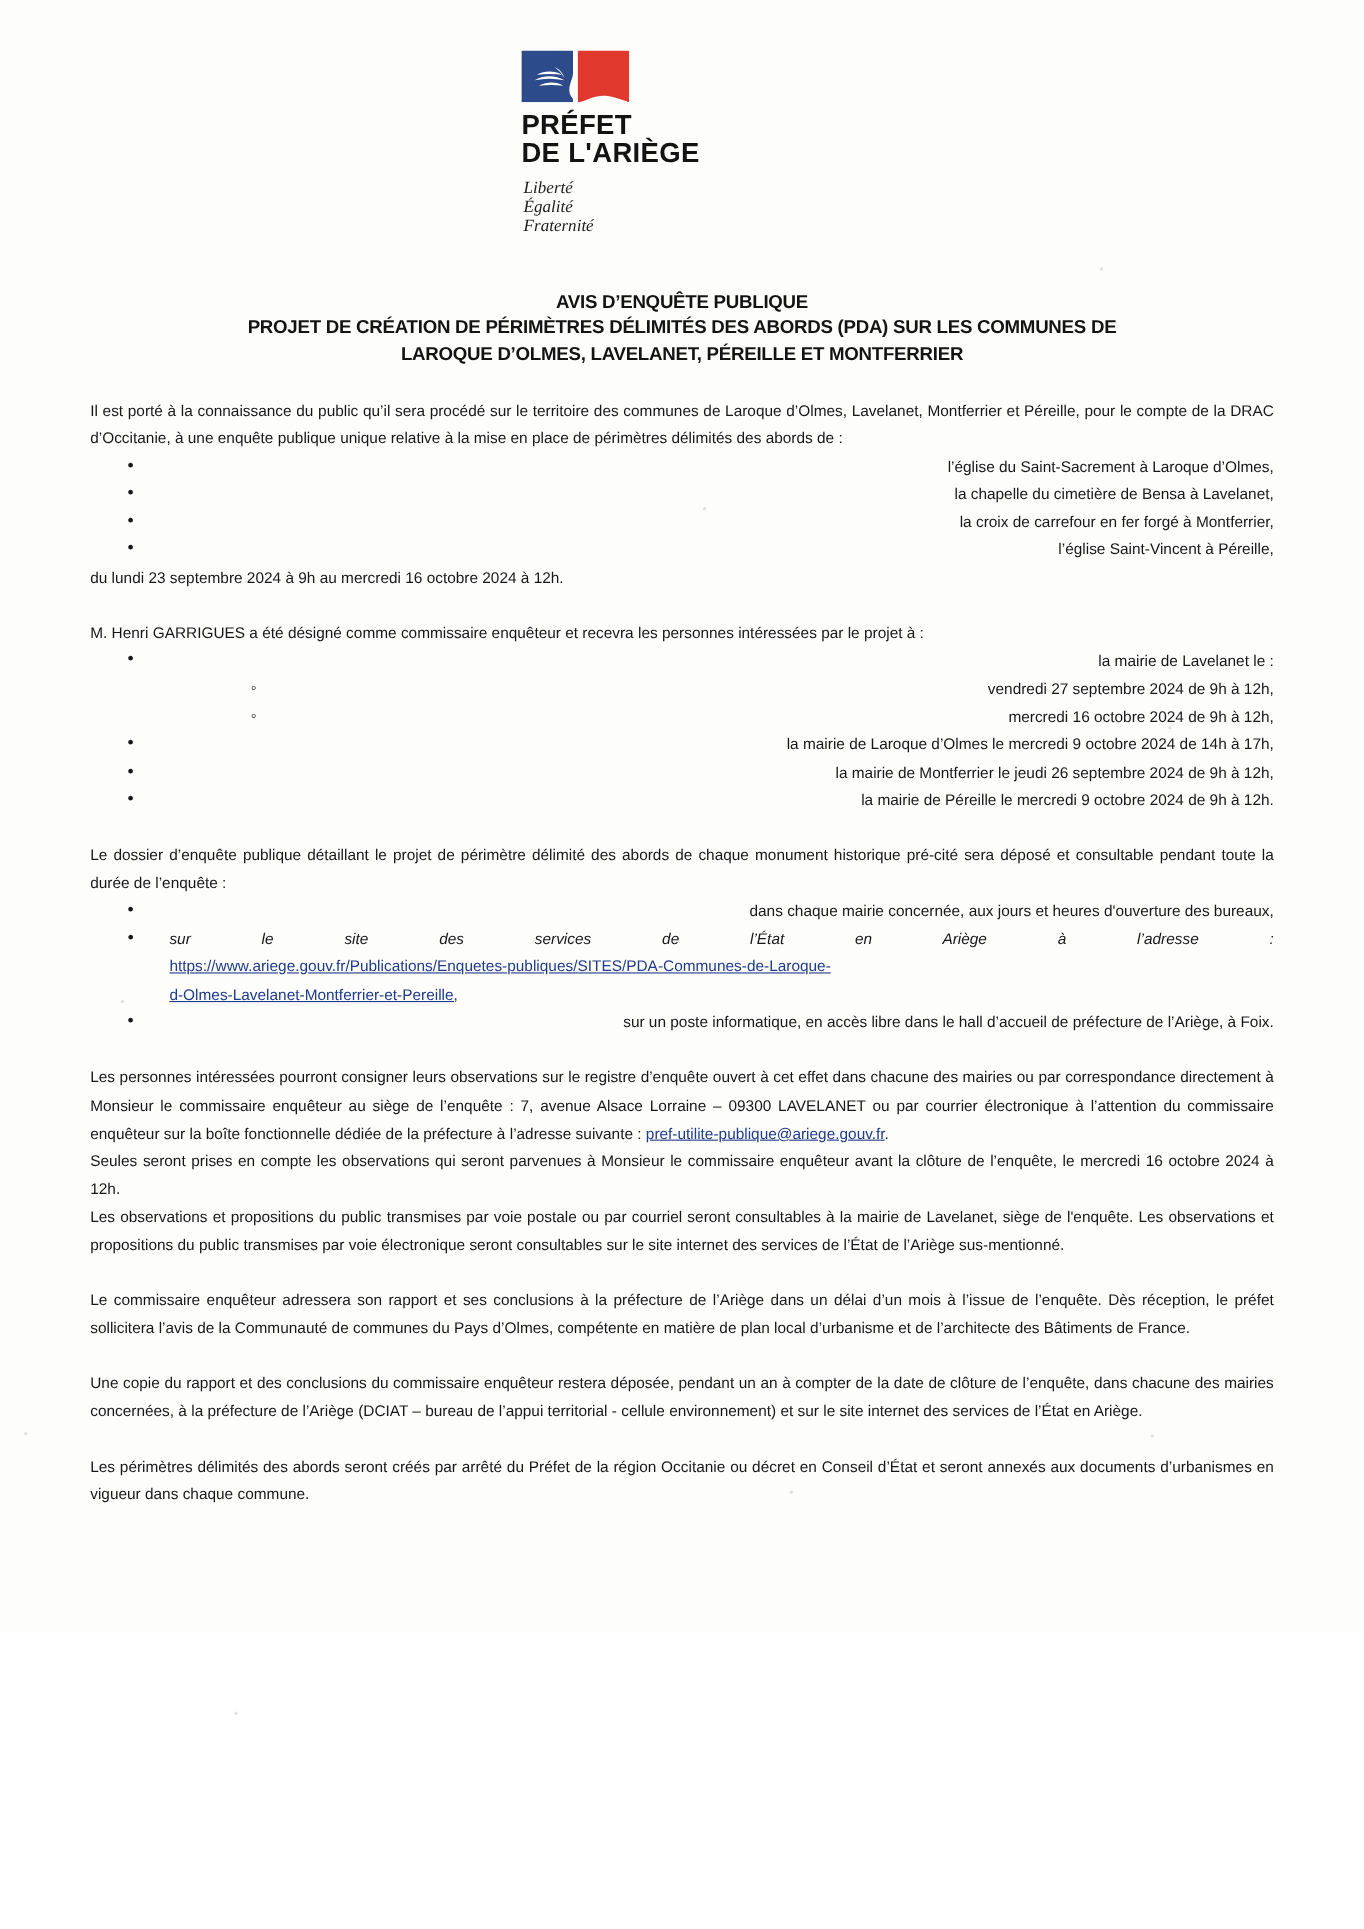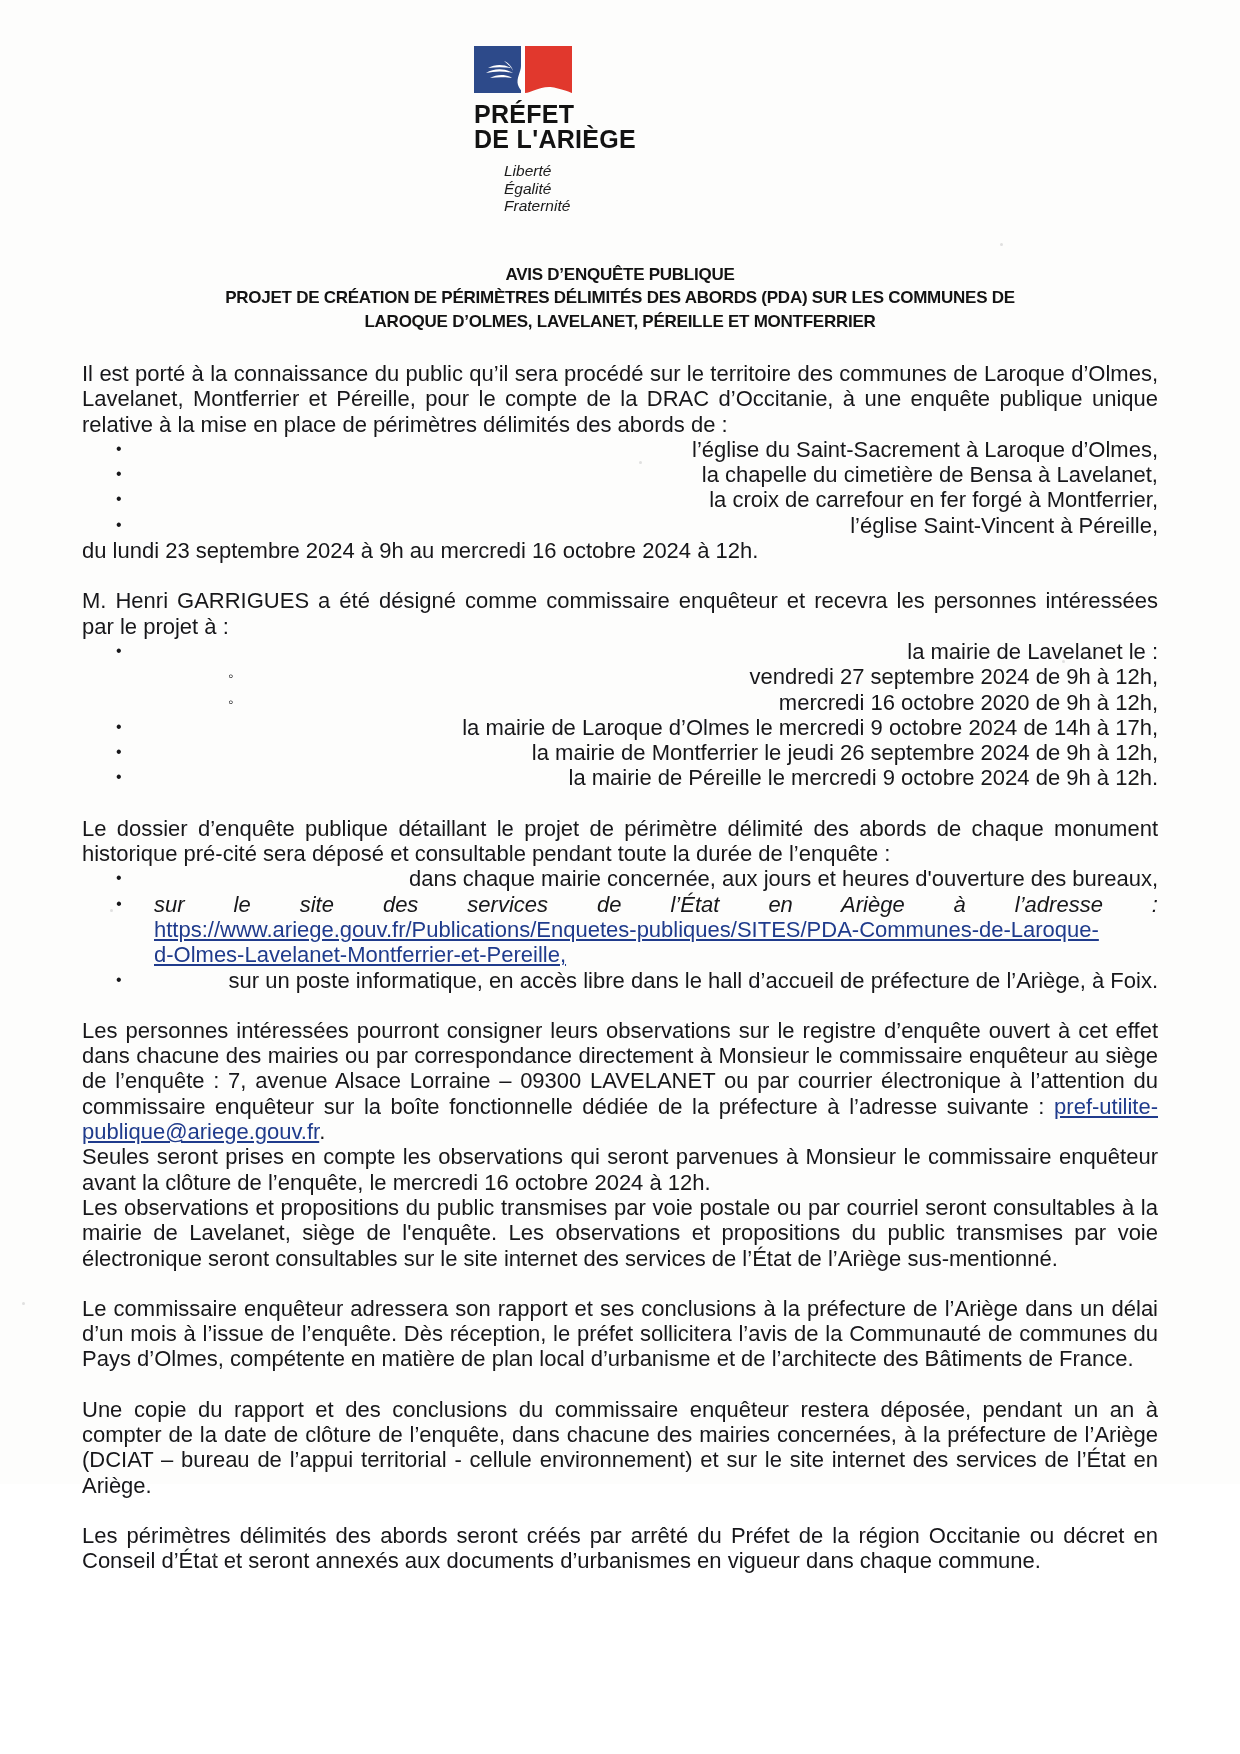--- a/index.html
+++ b/index.html
@@ -38,47 +38,46 @@
     font-family: "Liberation Sans", sans-serif;
     font-weight: bold;
     font-size: 25px;
     line-height: 25px;
     letter-spacing: 0.3px;
     color: #131313;
     margin-top: 9px;
   }
   .prefet-name div { white-space: nowrap; }
   .devise {
-    font-family: Liberation Sans, sans-serif;
+    font-family: Liberation Serif, serif;
     font-style: italic;
     font-size: 15.5px;
     line-height: 17.5px;
     color: #1b1b1b;
     margin-top: 10px;
     padding-left: 2px;
-    margin-left: 28px;
   }
 
   
   .title-block {
     margin-top: 48px;
     text-align: center;
     font-weight: bold;
     font-size: 17px;
     line-height: 23.5px;
     letter-spacing: -0.25px;
     color: #131313;
     padding: 0 110px;
   }
 
   
   .body-wrap {
     padding: 0 82px 0 82px;
     margin-top: 28px;
-    font-size: 22px;
+    font-size: 14px;
     line-height: 25.3px;
     color: #17171a;
   }
   p.para {
     margin: 0;
     text-align: justify;
     text-justify: inter-word;
   }
   p.para + p.para { margin-top: 0px; }
   .gap { height: 25px; }
@@ -203,21 +202,21 @@
 
     <div class="gap"></div>
 
     <p class="para">M. Henri GARRIGUES a été désigné comme commissaire enquêteur et recevra les personnes intéressées par le projet à :</p>
 
     <ul class="bul">
       <li>
         <span>la mairie de Lavelanet le :</span>
         <ul class="sub">
           <li>vendredi 27 septembre 2024 de 9h à 12h,</li>
-          <li>mercredi 16 octobre 2020 de 9h à 12h,</li>
+          <li>mercredi 16 octobre 2024 de 9h à 12h,</li>
         </ul>
       </li>
       <li>la mairie de Laroque d’Olmes le mercredi 9 octobre 2024 de 14h à 17h,</li>
       <li>la mairie de Montferrier le jeudi 26 septembre 2024 de 9h à 12h,</li>
       <li>la mairie de Péreille le mercredi 9 octobre 2024 de 9h à 12h.</li>
     </ul>
 
     <div class="gap"></div>
 
     <p class="para">Le dossier d’enquête publique détaillant le projet de périmètre délimité des abords de chaque monument historique pré-cité sera déposé et consultable pendant toute la durée de l’enquête :</p>

